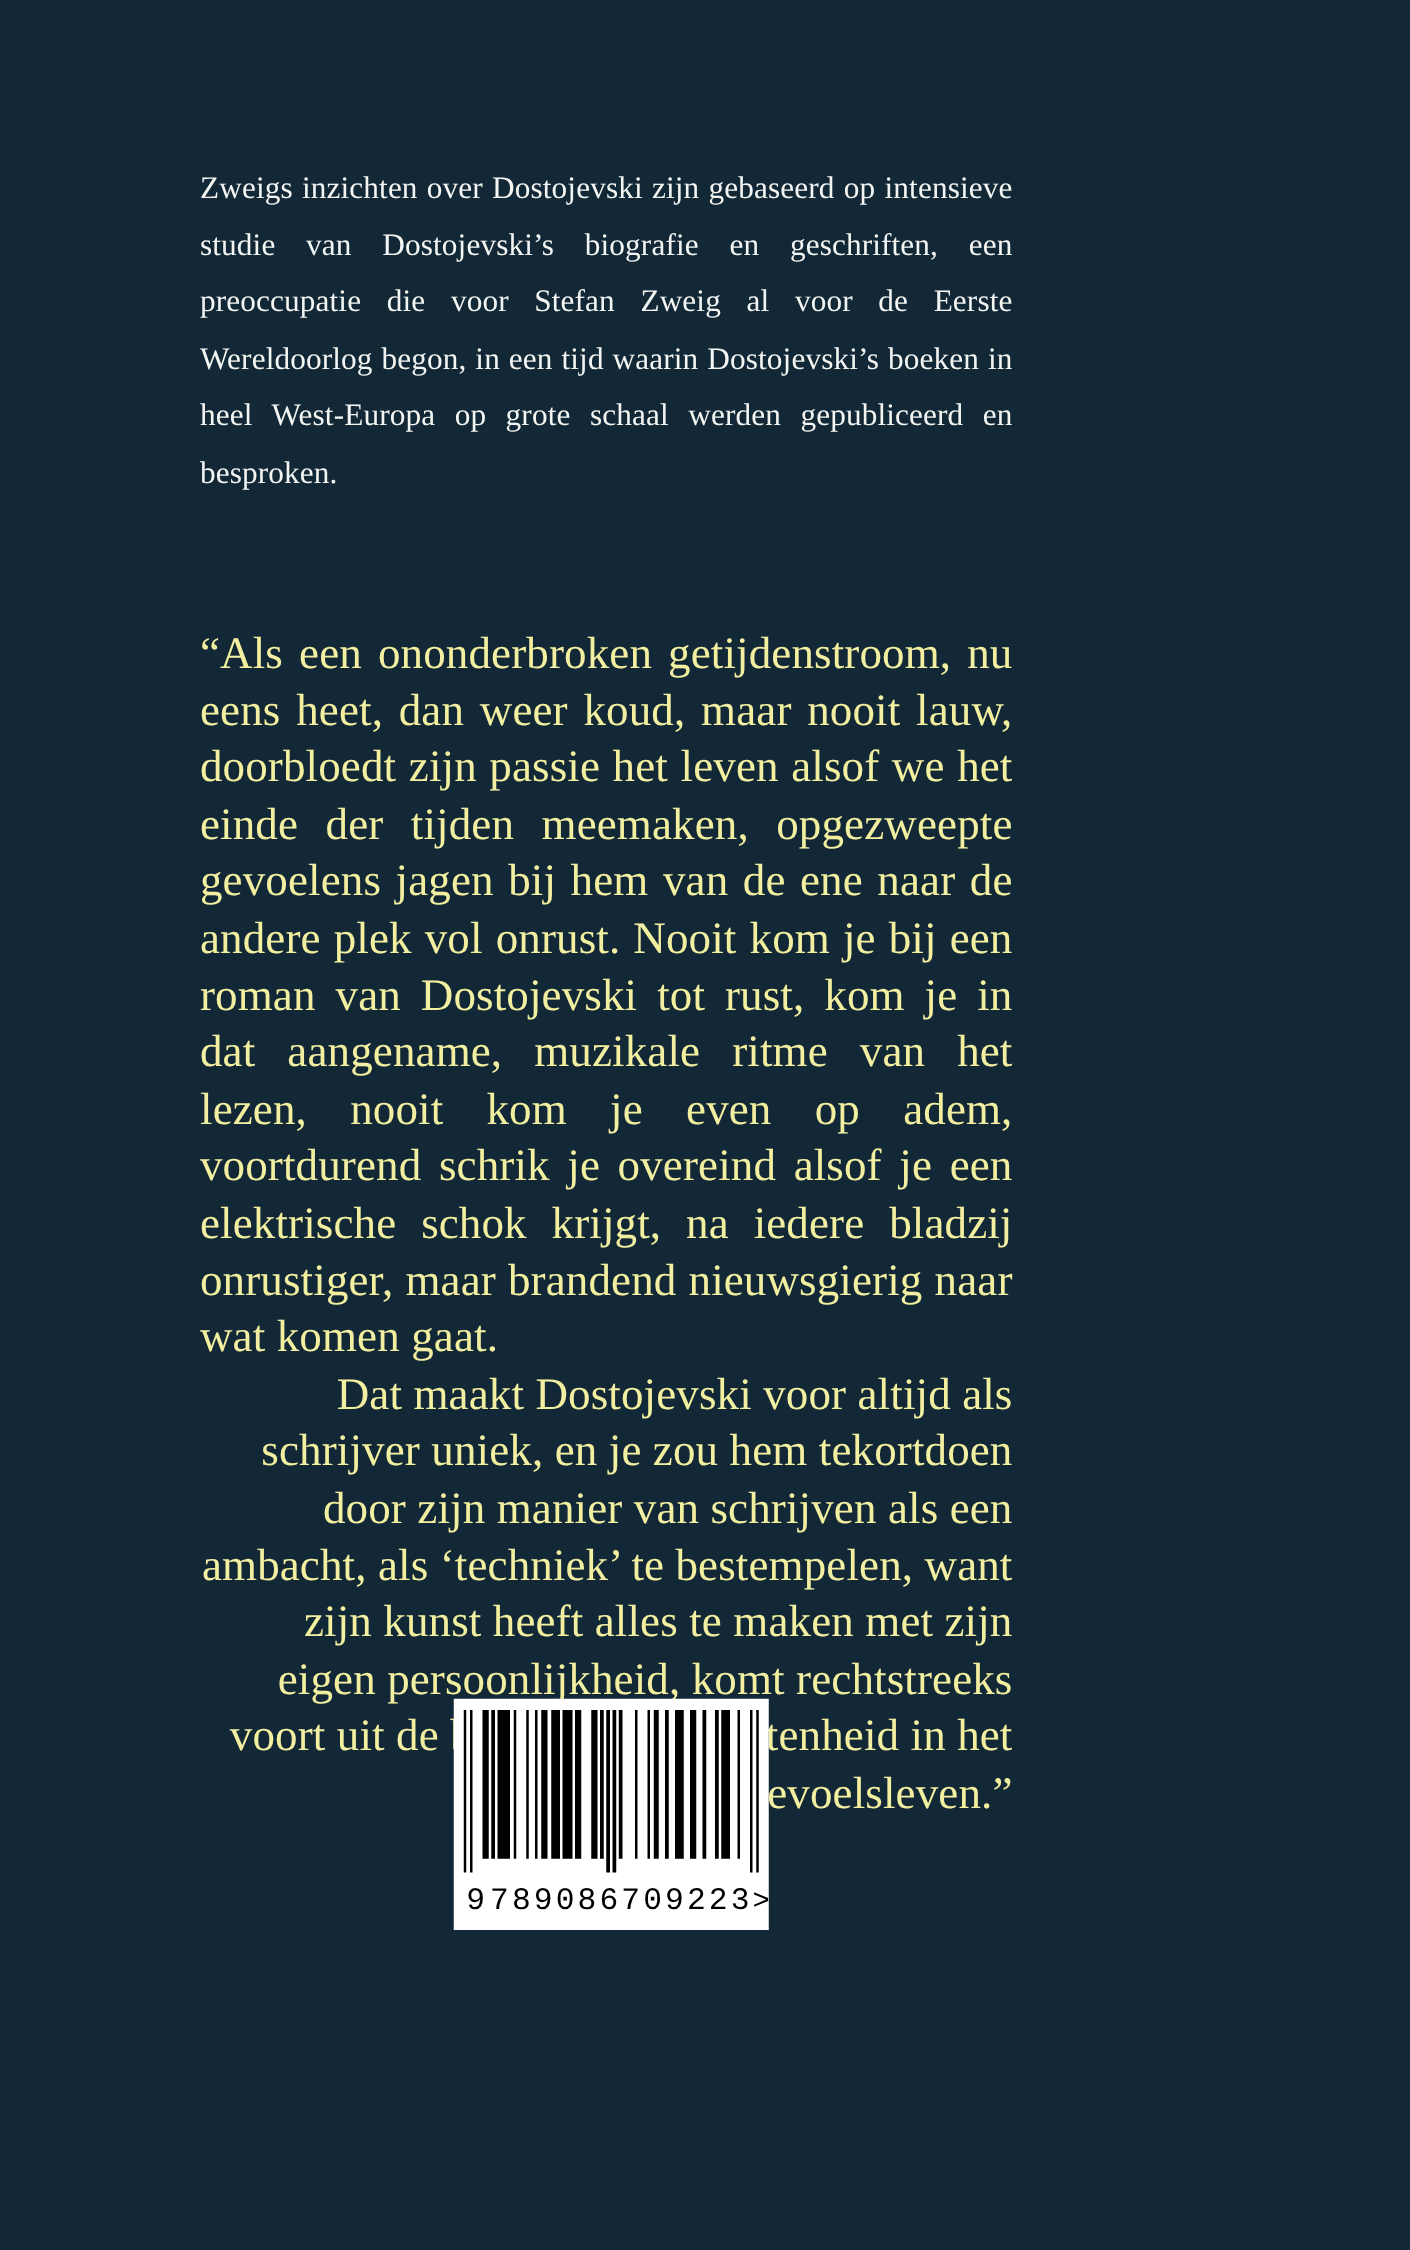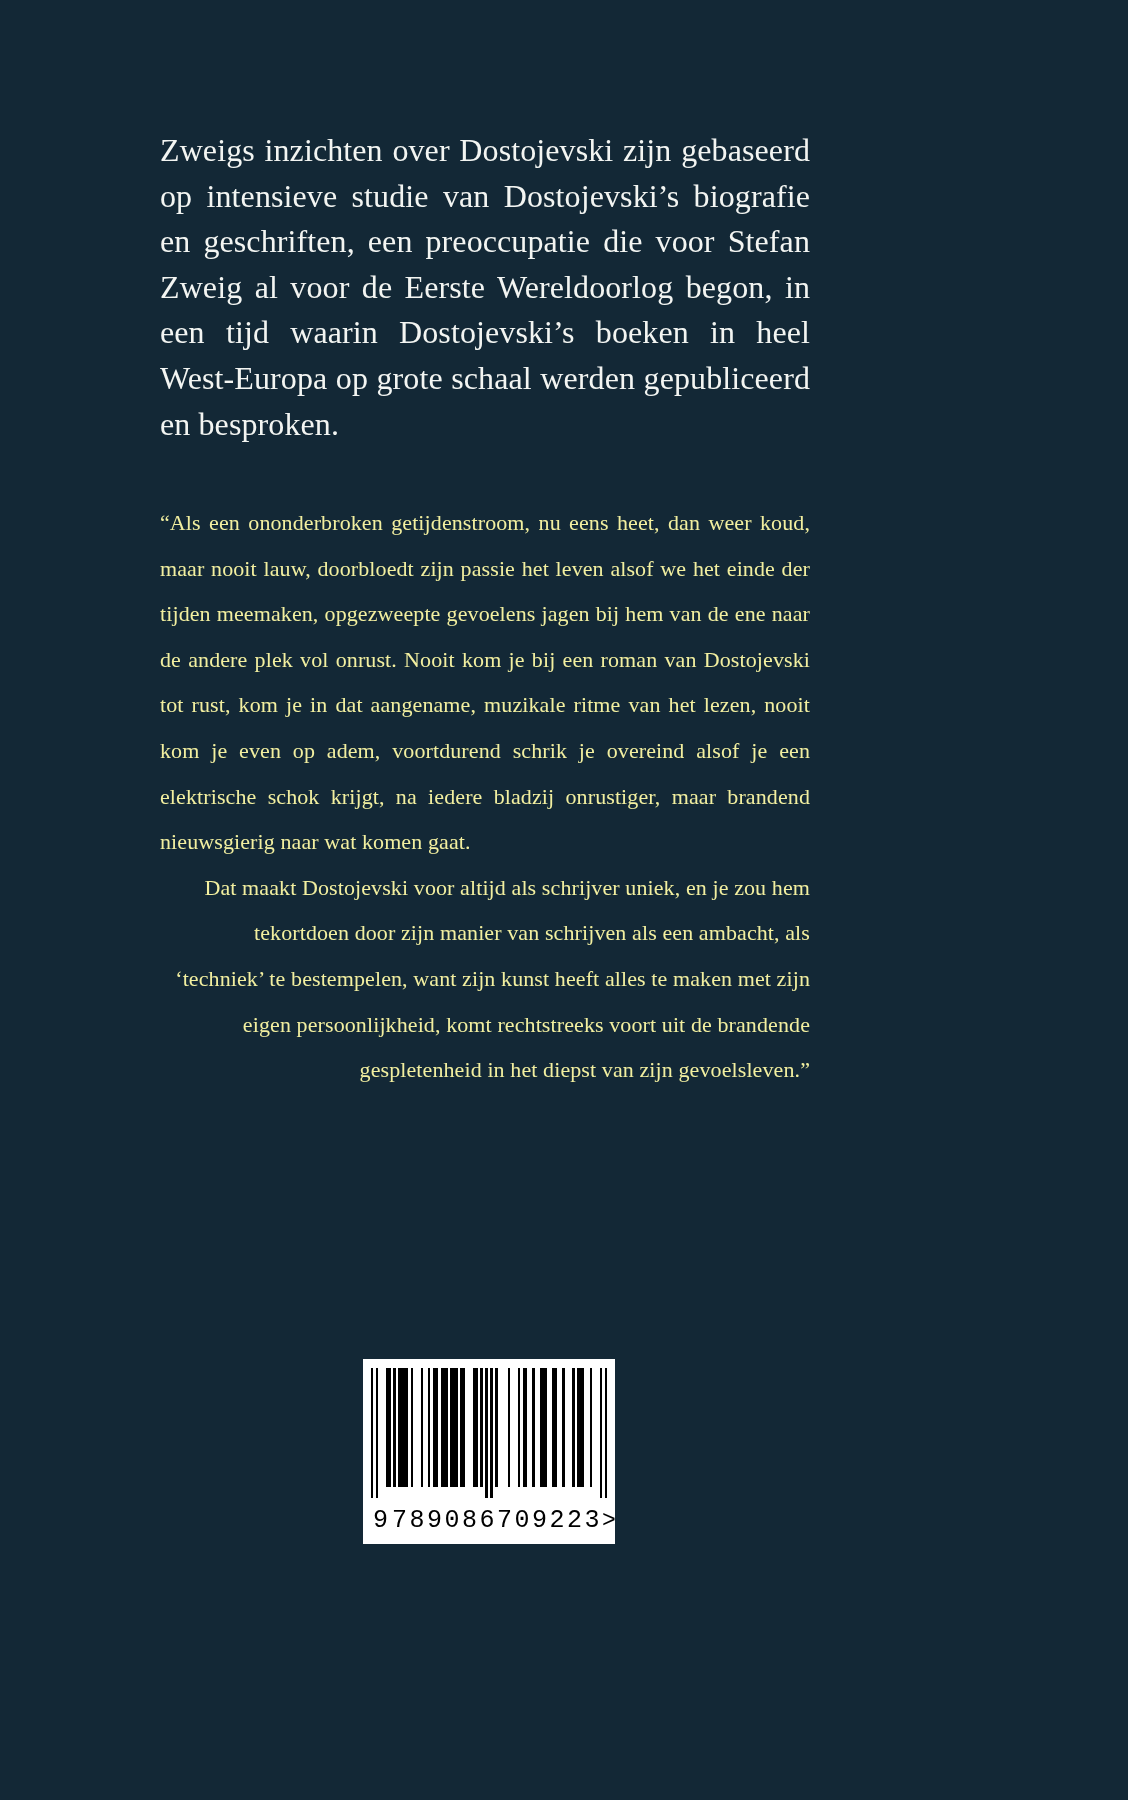--- a/index.html
+++ b/index.html
@@ -20,28 +20,28 @@
     width:650px;
   }
   .para {
     text-align:justify;
     text-justify:inter-word;
     hyphens:manual;
   }
   #blurb {
     top:128px;
     color:#f3f5f2;
-    font-size:32px;
+    font-size:25px;
     line-height:45.6px;
     letter-spacing:0.1px;
   }
   #quote {
     top:500px;
     color:#f2efa0;
-    font-size:22px;
+    font-size:36px;
     line-height:45.6px;
     letter-spacing:0.1px;
   }
   #quote .blk { text-align:justify; }
   #quote .blk.last { text-align:right;font-family:Liberation Serif, serif; }
 
   
   #barcode-box {
     position:absolute;
     left:363px;

